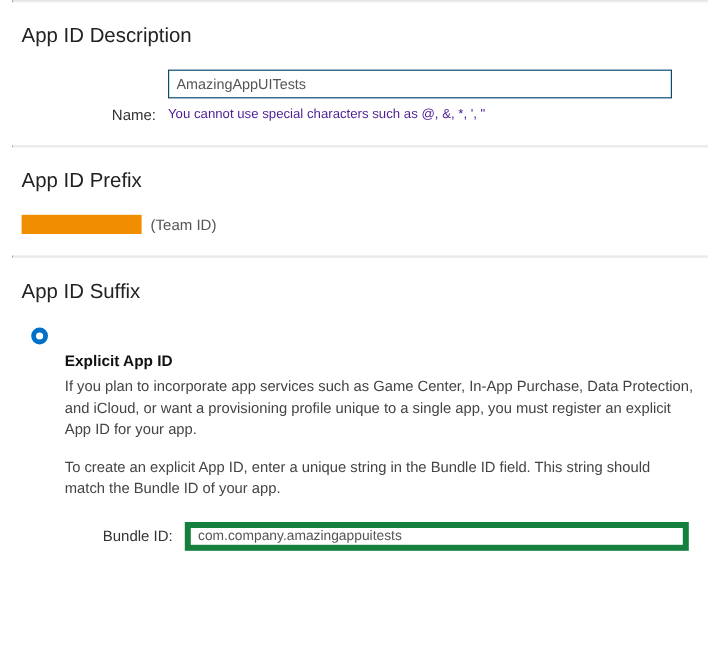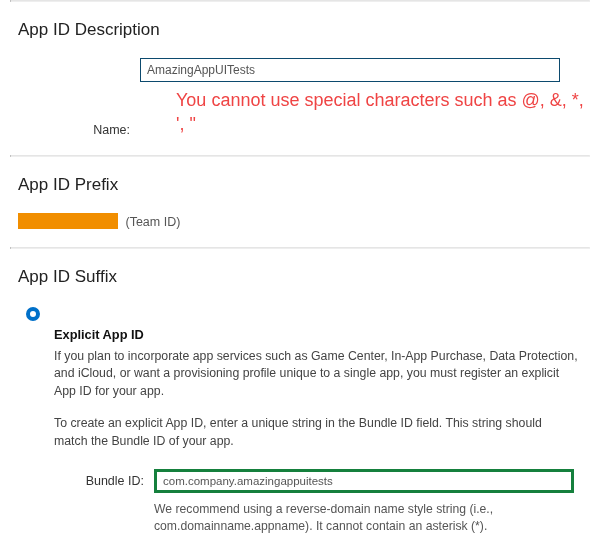--- a/index.html
+++ b/index.html
@@ -40,26 +40,25 @@
     width: 420px;
     height: 24px;
     border: 1px solid #0c4a6e;
     background: #fff;
     padding: 3px 6px;
     font-size: 12px;
     color: #555;
     outline: none;
   }
   .hint {
-    font-size: 18px;
-    color: #ef4444;
+    font-size: 11px;
+    color: #4c1d95;
     margin-top: 6px;
     width: 420px;
     line-height: 1.35;
-    margin-left: 36px;
   }
   .redact {
     display: inline-block;
     width: 100px;
     height: 16px;
     background: #f18e00;
     vertical-align: -3px;
   }
   .teamid-note { font-size: 12.5px; color: #555; margin-left: 4px; }
   .value-row {
@@ -106,21 +105,21 @@
     padding-right: 10px;
     padding-top: 5px;
     font-size: 12.5px;
     color: #333;
     flex-shrink: 0;
   }
   .bundle-input-wrap { flex: 1; }
   input.bundle-input {
     width: 420px;
     height: 24px;
-    border: 3px solid #15803d;
+    border: 5px solid #15803d;
     background: #fff;
     padding: 3px 6px;
     font-size: 11.5px;
     color: #555;
     outline: none;
   }
   .bundle-hint {
     font-size: 12.2px;
     color: #555;
     margin-top: 8px;
@@ -166,19 +165,18 @@
       <div class="radio-dot"></div>
       <div class="radio-content">
         <div class="radio-title">Explicit App ID</div>
         <div class="radio-para">If you plan to incorporate app services such as Game Center, In-App Purchase, Data Protection, and iCloud, or want a provisioning profile unique to a single app, you must register an explicit App ID for your app.</div>
         <div class="radio-para">To create an explicit App ID, enter a unique string in the Bundle ID field. This string should match the Bundle ID of your app.</div>
 
         <div class="bundle-row">
           <div class="bundle-label">Bundle ID:</div>
           <div class="bundle-input-wrap">
             <input type="text" class="bundle-input" value="com.company.amazingappuitests" style="">
-            <div class="bundle-hint">We recommend using a reverse-domain name style string (i.e., com.domainname.appname). It cannot contain an asterisk (*).</div>
           </div>
         </div>
       </div>
     </div>
   </div>
 </div>
 
 </body></html>

